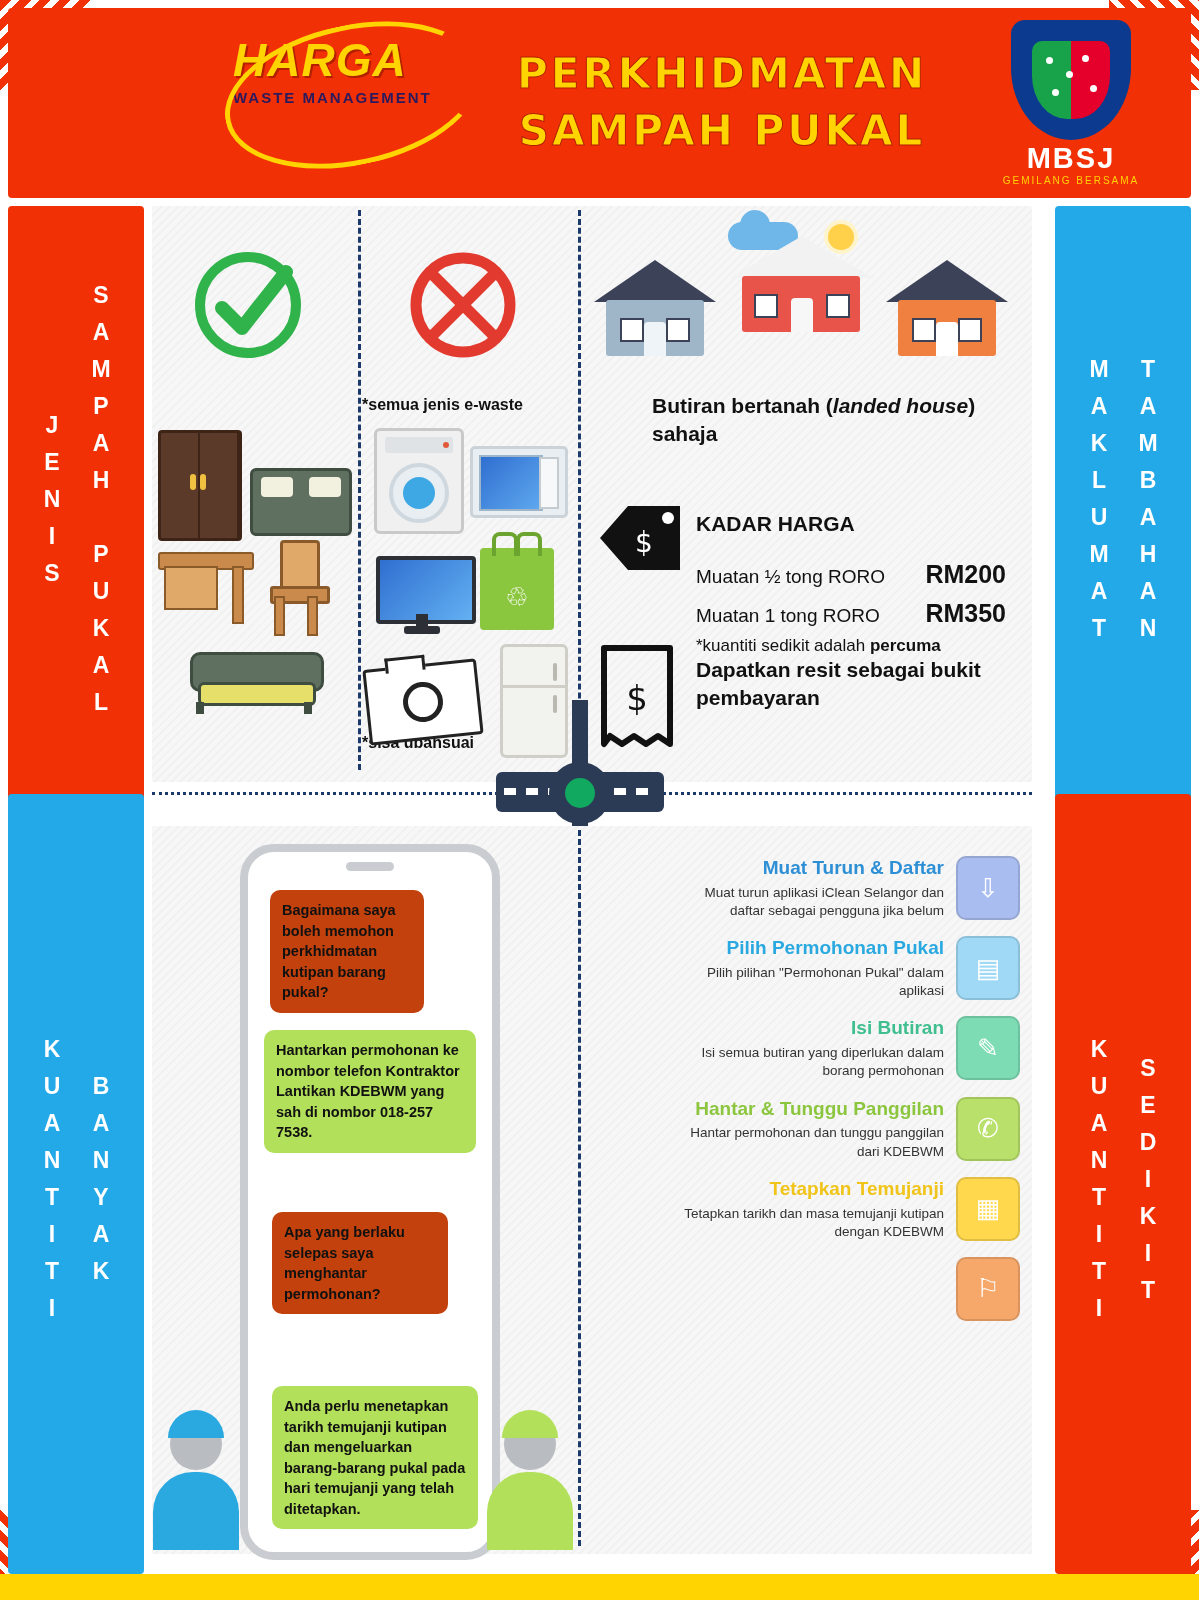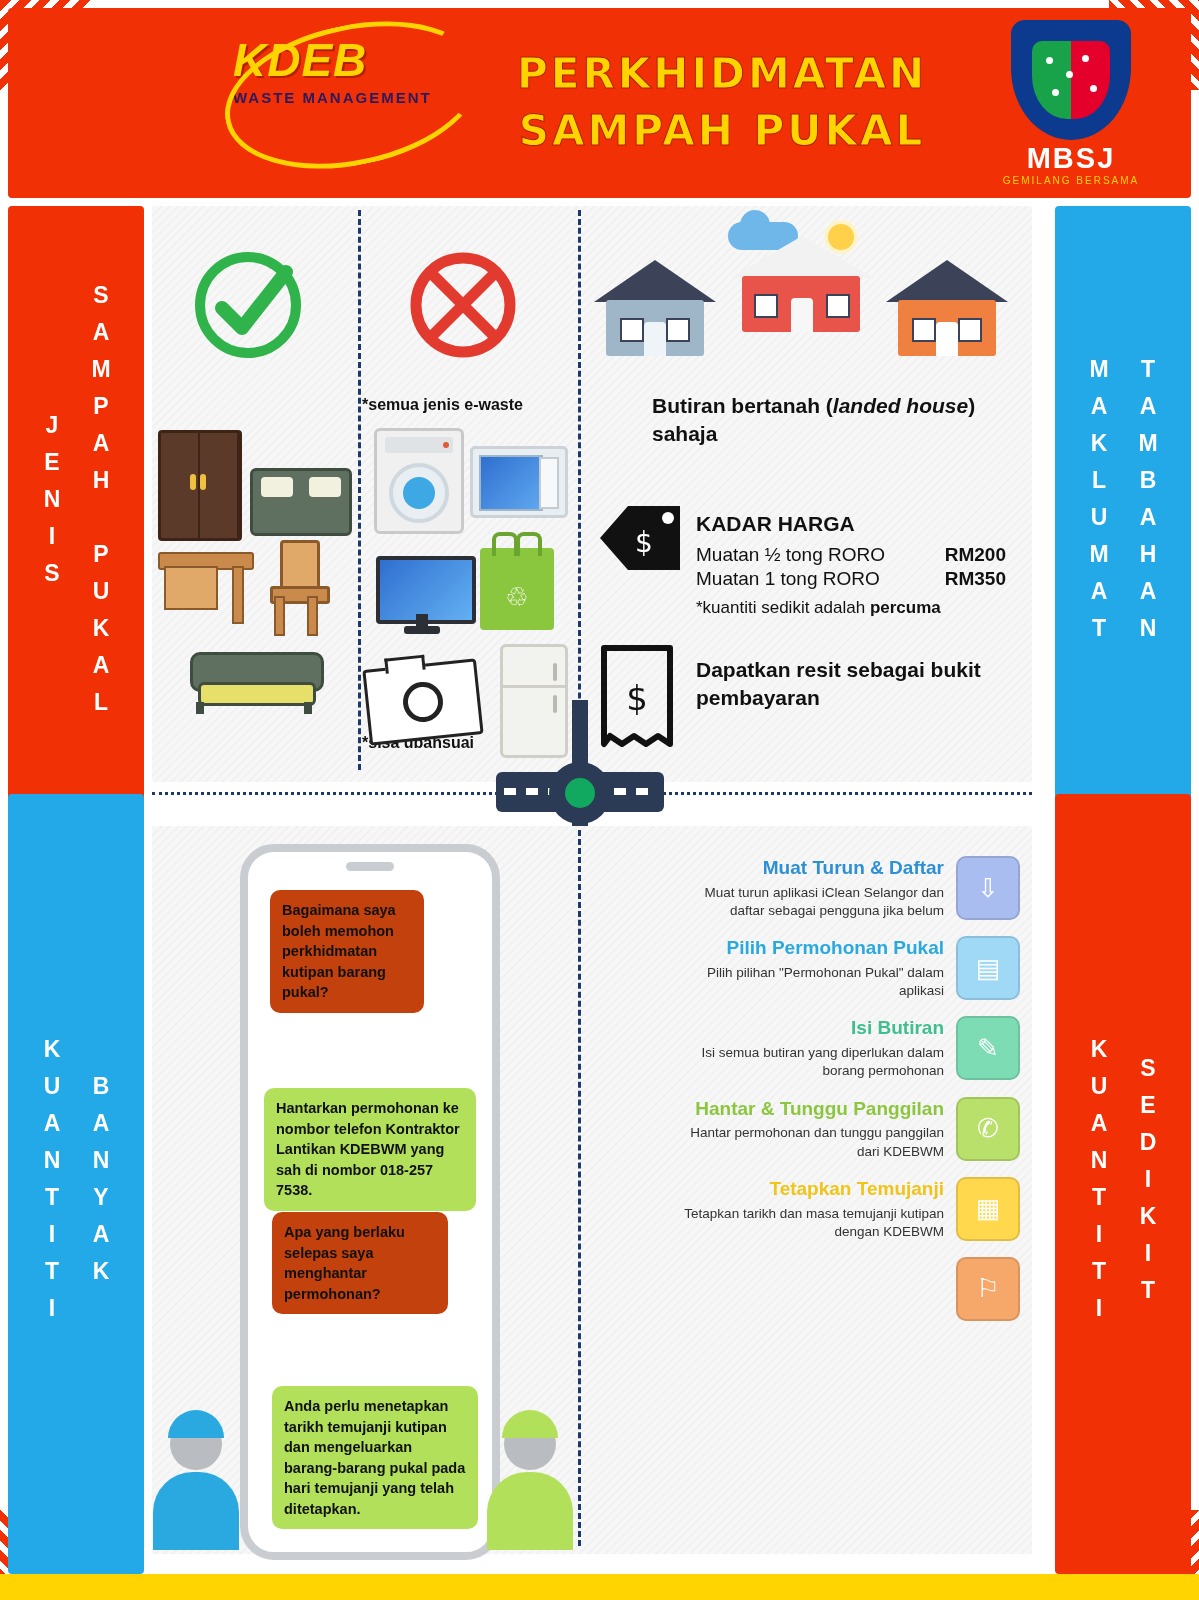--- a/index.html
+++ b/index.html
@@ -171,23 +171,23 @@
 
   .cloud{position:absolute;left:728px;top:222px;width:70px;height:28px;background:#6fb7e8;border-radius:16px;}
   .cloud:before{content:"";position:absolute;left:12px;top:-12px;width:30px;height:30px;background:#6fb7e8;border-radius:50%;}
   .sun{position:absolute;left:828px;top:224px;width:26px;height:26px;border-radius:50%;background:#ffd14a;box-shadow:0 0 0 4px #fff4c9;}
 
   .bigtext{position:absolute;font-size:21px;font-weight:bold;color:#111;line-height:1.35;}
   .landed{left:652px;top:392px;width:352px;}
 
   .tag-icon{position:absolute;left:592px;top:500px;width:92px;height:76px;}
   .kadar{position:absolute;left:696px;top:512px;width:310px;}
-  .kadar h3{margin:0 0 8px 0;font-size:21px;font-weight:bold;color:#111;}
+  .kadar h3{margin:0 0 16px 0;font-size:21px;font-weight:bold;color:#111;}
   .kadar .row{display:flex;justify-content:space-between;align-items:baseline;font-size:19px;color:#111;margin:2px 0;}
-  .kadar .row b{font-size:19px;}
+  .kadar .row b{font-size:25px;margin-top:8px;}
   .kadar .free{font-size:17px;color:#111;margin-top:8px;}
 
   .receipt{position:absolute;left:596px;top:644px;width:82px;height:104px;}
   .resit{position:absolute;left:696px;top:656px;width:316px;font-size:21px;font-weight:bold;color:#111;line-height:1.35;}
 
   
   .valve{position:absolute;left:496px;top:762px;width:168px;height:60px;}
   .valve .bar{position:absolute;top:10px;left:0;width:168px;height:40px;background:#2b3a55;border-radius:6px;}
   .valve .stripe{position:absolute;top:26px;left:8px;width:152px;height:7px;background:repeating-linear-gradient(90deg,#fff 0 12px,transparent 12px 22px);}
   .valve .knob{position:absolute;left:50%;top:0;transform:translateX(-50%);width:62px;height:62px;border-radius:50%;background:#2b3a55;display:flex;align-items:center;justify-content:center;}
@@ -197,21 +197,21 @@
   
   .phone{
     position:absolute;left:240px;top:844px;width:244px;height:700px;
     border:8px solid #c9cdd1;border-radius:34px;background:#ffffff;
   }
   .phone .notch{position:absolute;top:10px;left:50%;transform:translateX(-50%);width:48px;height:9px;background:#c9cdd1;border-radius:6px;}
   .bubble{position:absolute;font-size:14.5px;font-weight:bold;color:#111;line-height:1.42;padding:10px 12px;border-radius:10px;}
   .bubble.q{background:#c2410c;}
   .bubble.a{background:#b3e05a;}
   .b1{left:270px;top:890px;width:130px;}
-  .b2{left:264px;top:1088px;width:188px;}
+  .b2{left:264px;top:1030px;width:188px;}
   .b3{left:272px;top:1212px;width:152px;}
   .b4{left:272px;top:1386px;width:182px;}
 
   .person{position:absolute;bottom:0;width:92px;height:150px;}
   .person .head{position:absolute;left:50%;transform:translateX(-50%);top:18px;width:52px;height:52px;border-radius:50%;background:#b9bcc0;}
   .person .hair{position:absolute;left:50%;transform:translateX(-50%);top:10px;width:56px;height:28px;border-radius:28px 28px 0 0;}
   .person .body{position:absolute;bottom:0;left:50%;transform:translateX(-50%);width:86px;height:78px;border-radius:40px 40px 0 0;}
   .person-left{left:150px;top:1400px;}
   .person-right{left:484px;top:1400px;}
 
@@ -234,21 +234,21 @@
 
   <div class="frame-top-left"></div>
   <div class="frame-top-right"></div>
   <div class="frame-bot-left"></div>
   <div class="frame-bot-right"></div>
   <div class="bottom-bar"></div>
 
   <div class="header">
     <div class="logo-kdeb">
       <div class="kdeb-swoosh"></div>
-      <div class="kdeb-text">KDEB</div>
+      <div class="kdeb-text">HARGA</div>
       <div class="kdeb-sub">WASTE MANAGEMENT</div>
     </div>
 
     <div class="title-wrap">
       <div class="title-line">PERKHIDMATAN</div>
       <div class="title-line">SAMPAH PUKAL</div>
     </div>
 
     <div class="logo-mbsj">
       <div class="mbsj-shield">

